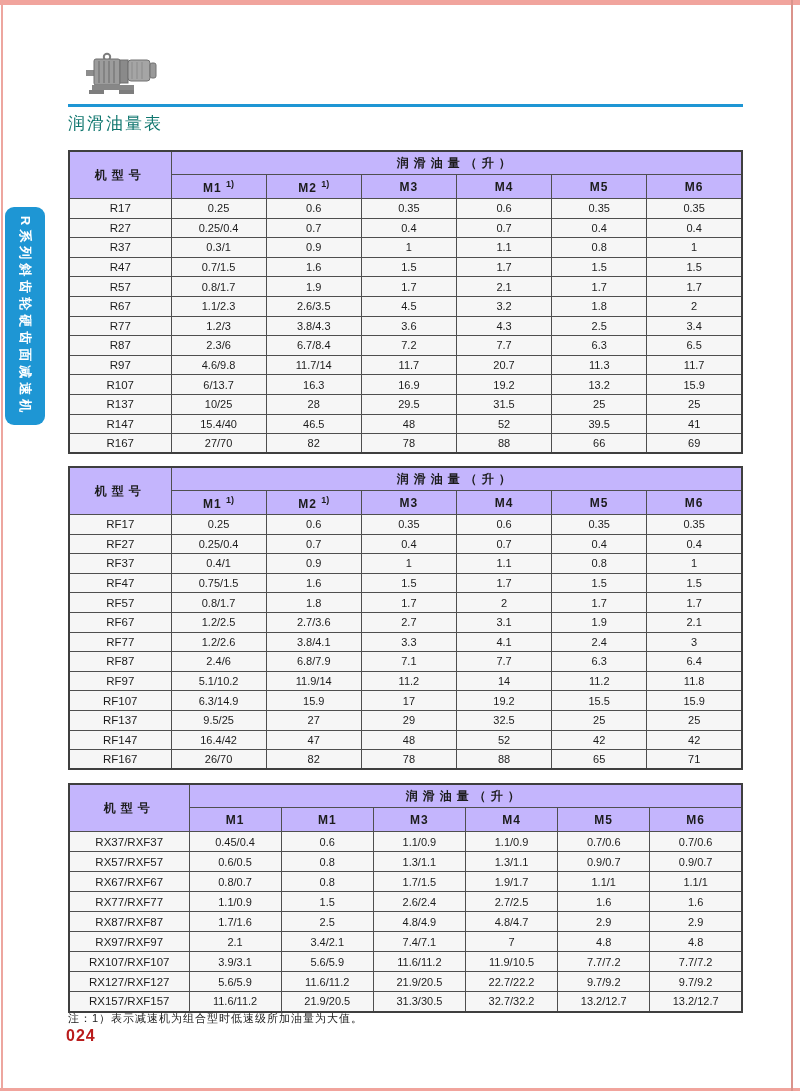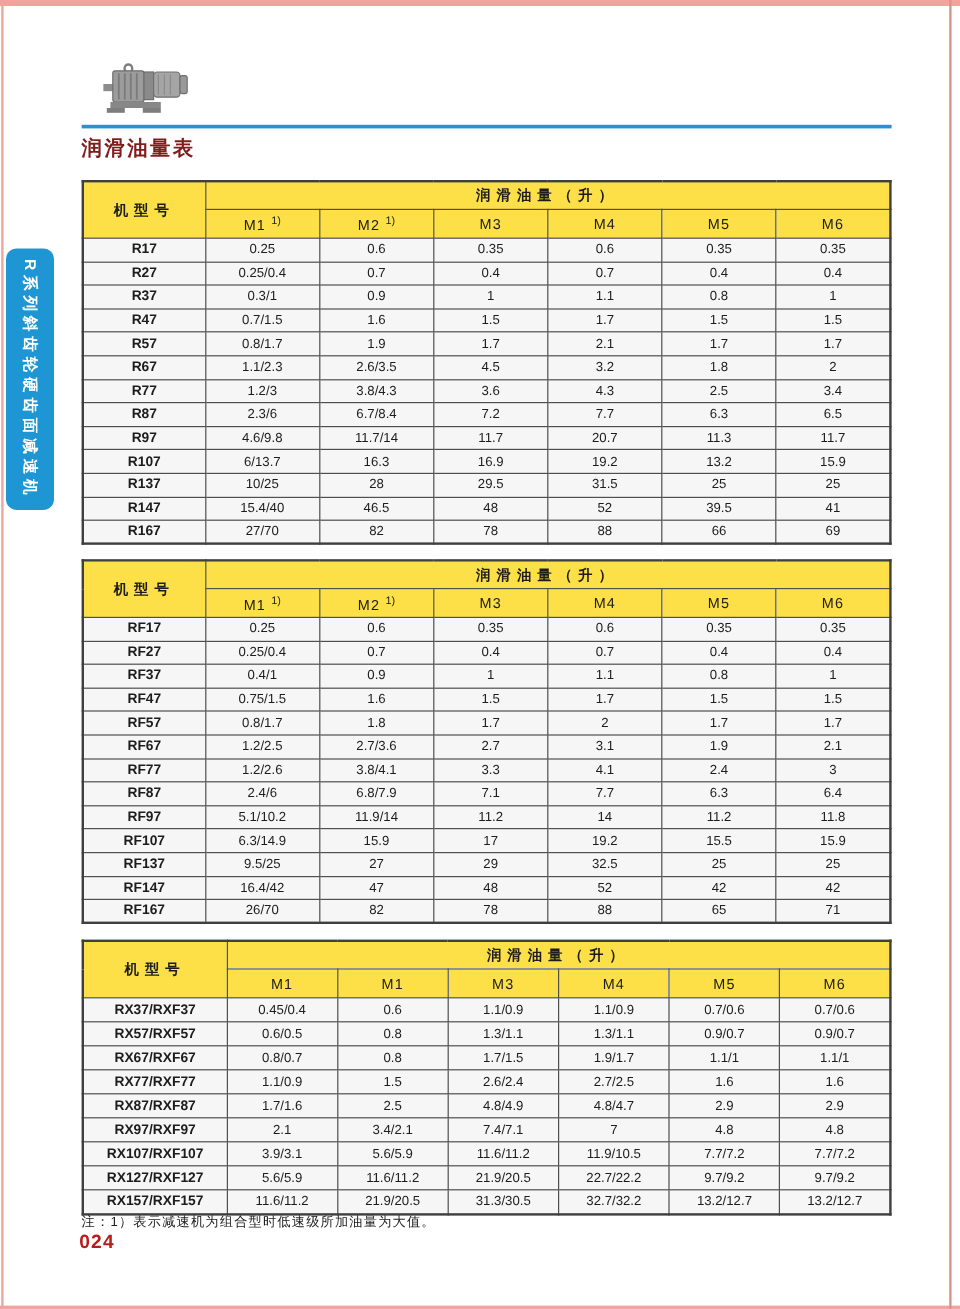--- a/index.html
+++ b/index.html
@@ -18,40 +18,40 @@
   .sidebar-tab{position:absolute;left:5px;top:207px;width:40px;height:218px;
     background:#1e96d4;border-radius:9px;}
   .sidebar-tab .tab-text{position:absolute;top:50%;left:50%;
     transform:translate(-50%,-50%) rotate(90deg);white-space:nowrap;
     color:#ffffff;font-weight:bold;font-size:13px;letter-spacing:4px;}
 
   .machine{position:absolute;left:86px;top:50px;}
 
   .blue-rule{position:absolute;left:68px;top:104px;width:675px;height:3px;background:#1e96d4;}
 
-  .page-title{position:absolute;left:68px;top:112px;font-size:17px;font-weight:bold;
-    color:#7f1d1d;letter-spacing:2px;}
+  .page-title{position:absolute;left:68px;top:112px;font-size:17px;font-weight:normal;
+    color:#0f766e;letter-spacing:2px;}
 
   table.oil-table{position:absolute;left:68px;width:675px;border-collapse:collapse;
     table-layout:fixed;background:#f6f6f6;border:2px solid #3f3f3f;}
   #table-r{top:150px;}
   #table-rf{top:466px;}
   #table-rx{top:783px;}
   .oil-table th,.oil-table td{border:1px solid #4f4f4f;text-align:center;padding:0;
     overflow:hidden;white-space:nowrap;}
-  .oil-table th{background:#fde047;color:#1c1c1c;}
+  .oil-table th{background:#c4b5fd;color:#1c1c1c;}
   .oil-table .h1 th{height:22px;}
   .oil-table .h2 th{height:23px;}
   .model-h,.group-h{font-weight:bold;font-size:12px;letter-spacing:5px;}
-  .m-h{font-weight:normal;font-size:12px;letter-spacing:1px;}
+  .m-h{font-weight:bold;font-size:12px;letter-spacing:1px;}
   .m-h sup{font-size:9px;letter-spacing:0;}
   .oil-table tbody tr{height:19.6px;}
   #table-rx tbody tr{height:20px;}
   .oil-table td{font-size:11px;background:#f6f6f6;}
-  .oil-table td.model{font-size:11.5px;font-weight:bold;}
+  .oil-table td.model{font-size:11.5px;}
   #table-r col.c-model,#table-rf col.c-model{width:102px;}
   #table-rx col.c-model{width:120px;}
 
   .note{position:absolute;left:68px;top:1011px;font-size:11px;color:#222;letter-spacing:1px;text-align:right;}
   .page-num{position:absolute;left:66px;top:1027px;font-size:16px;font-weight:bold;
     color:#b91c1c;letter-spacing:1px;}
 </style>
 </head>
 <body>
 

